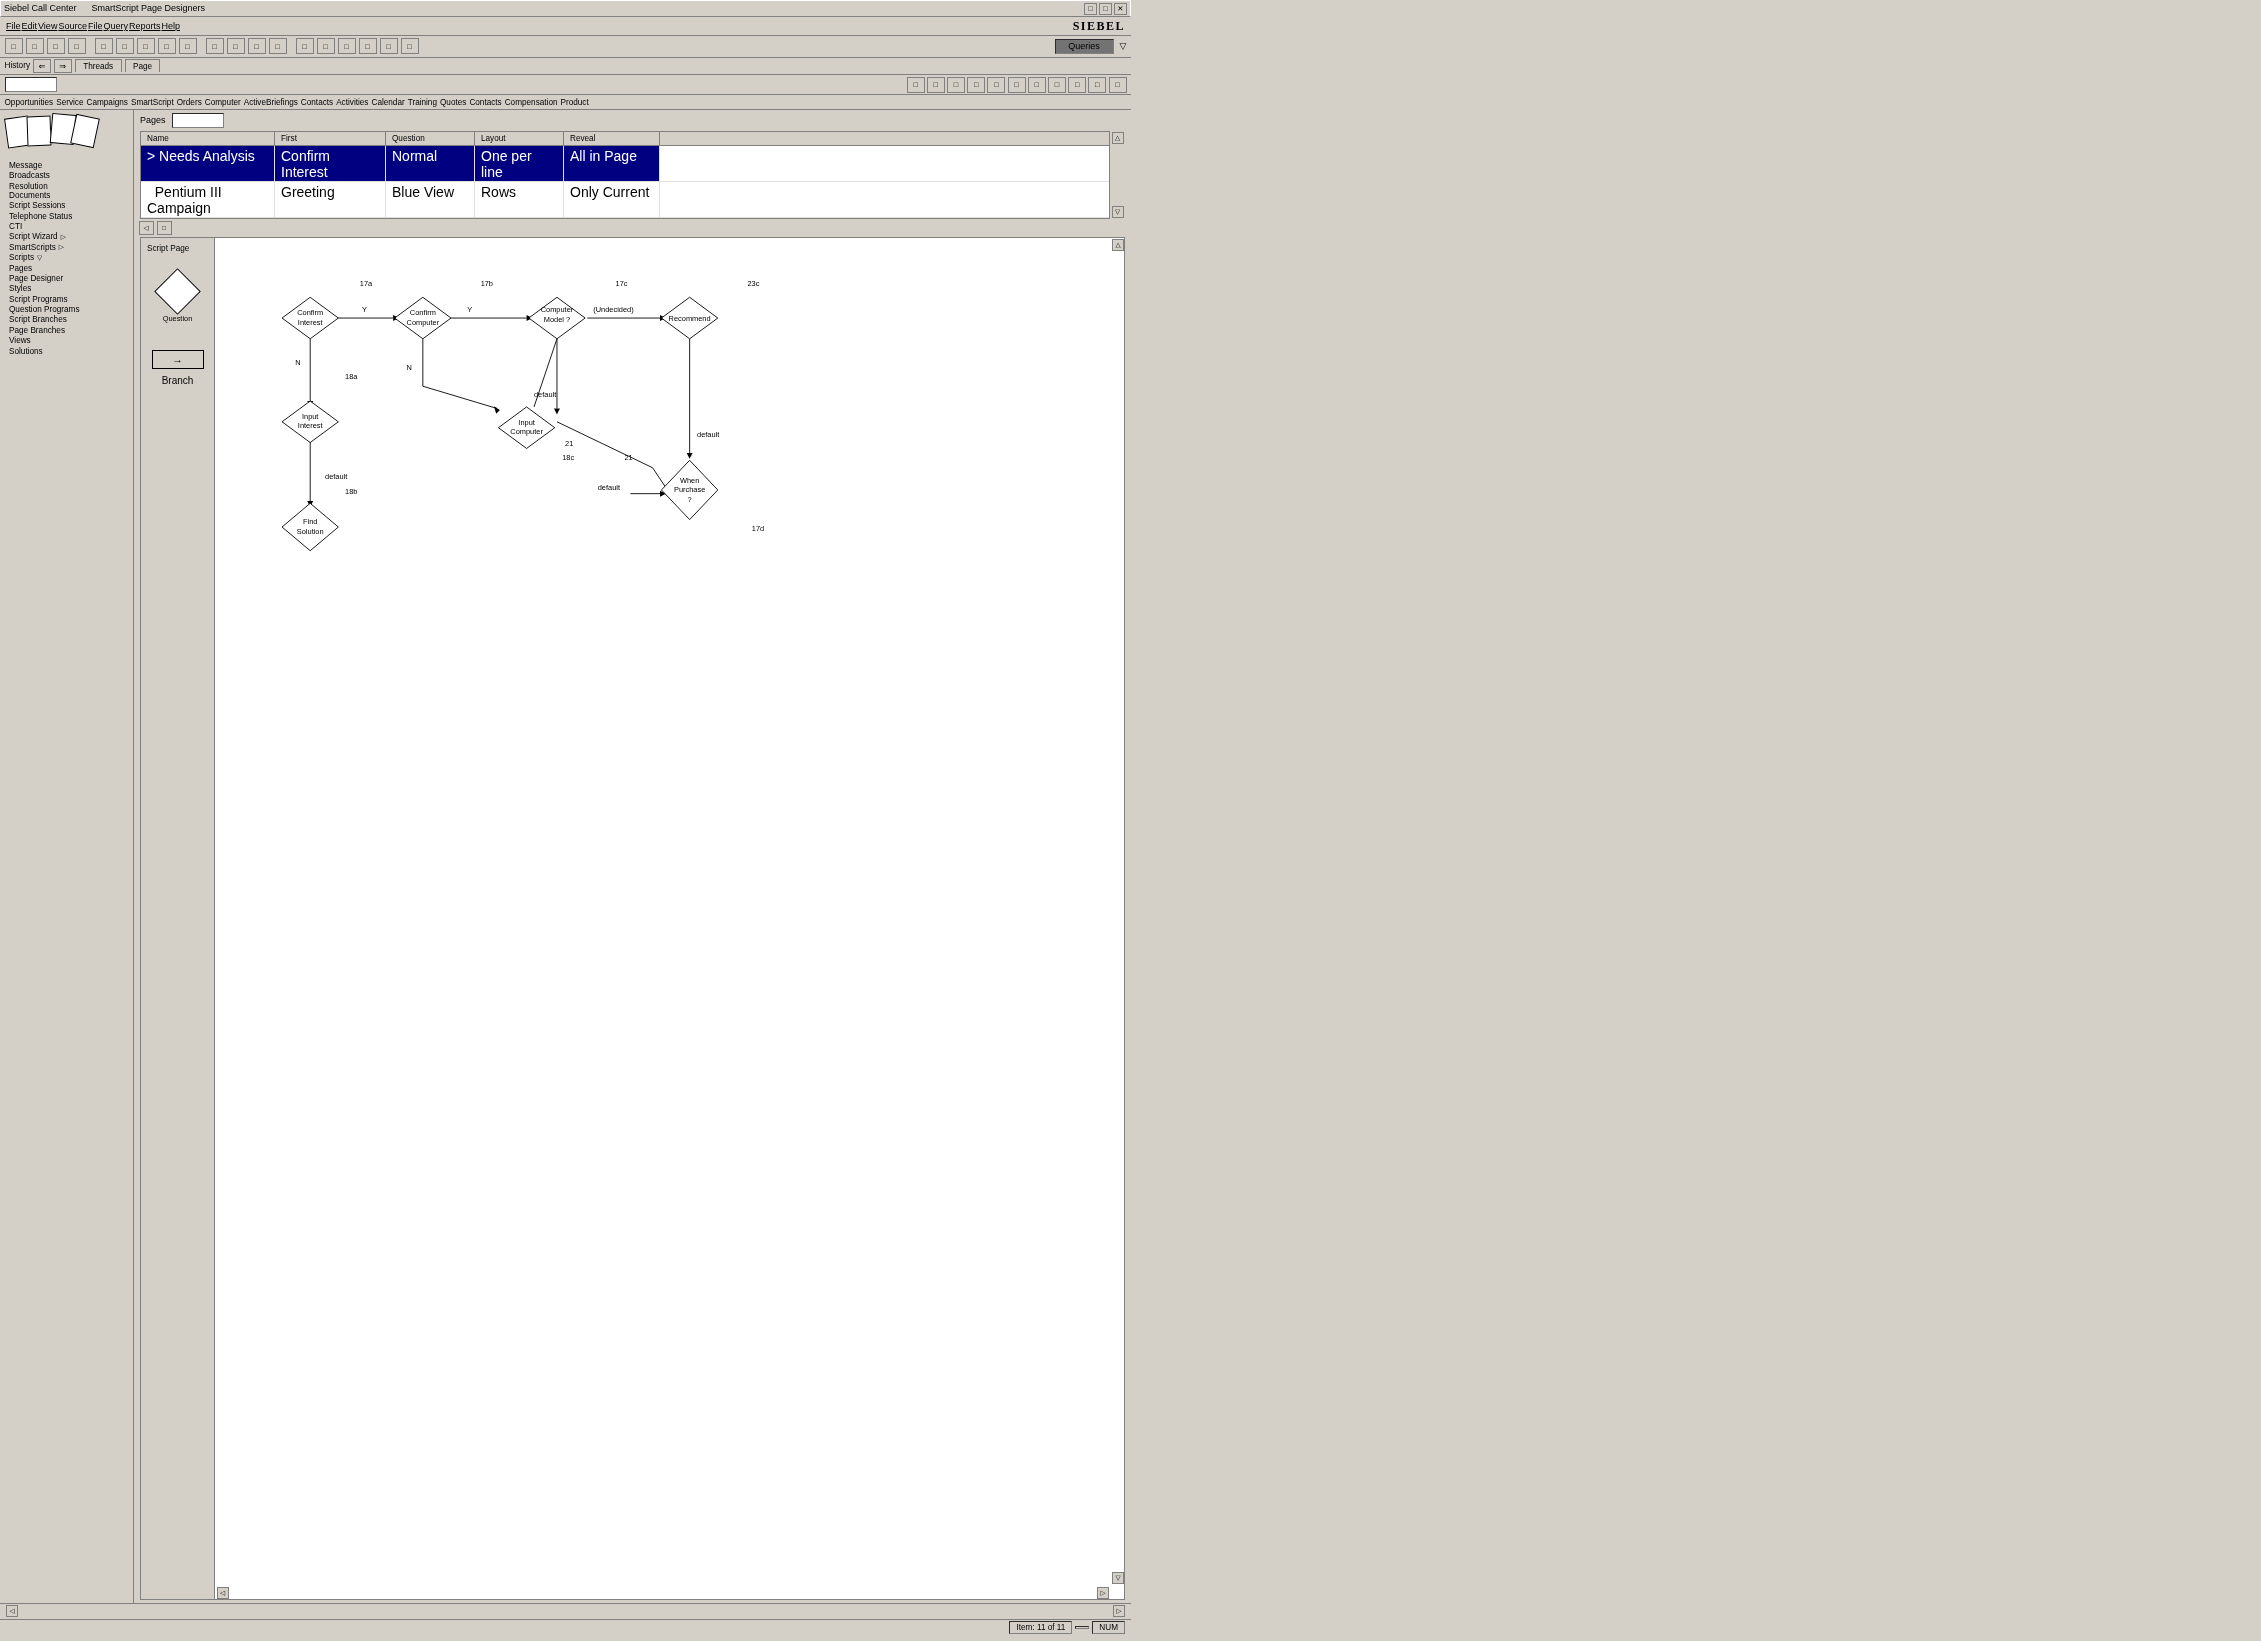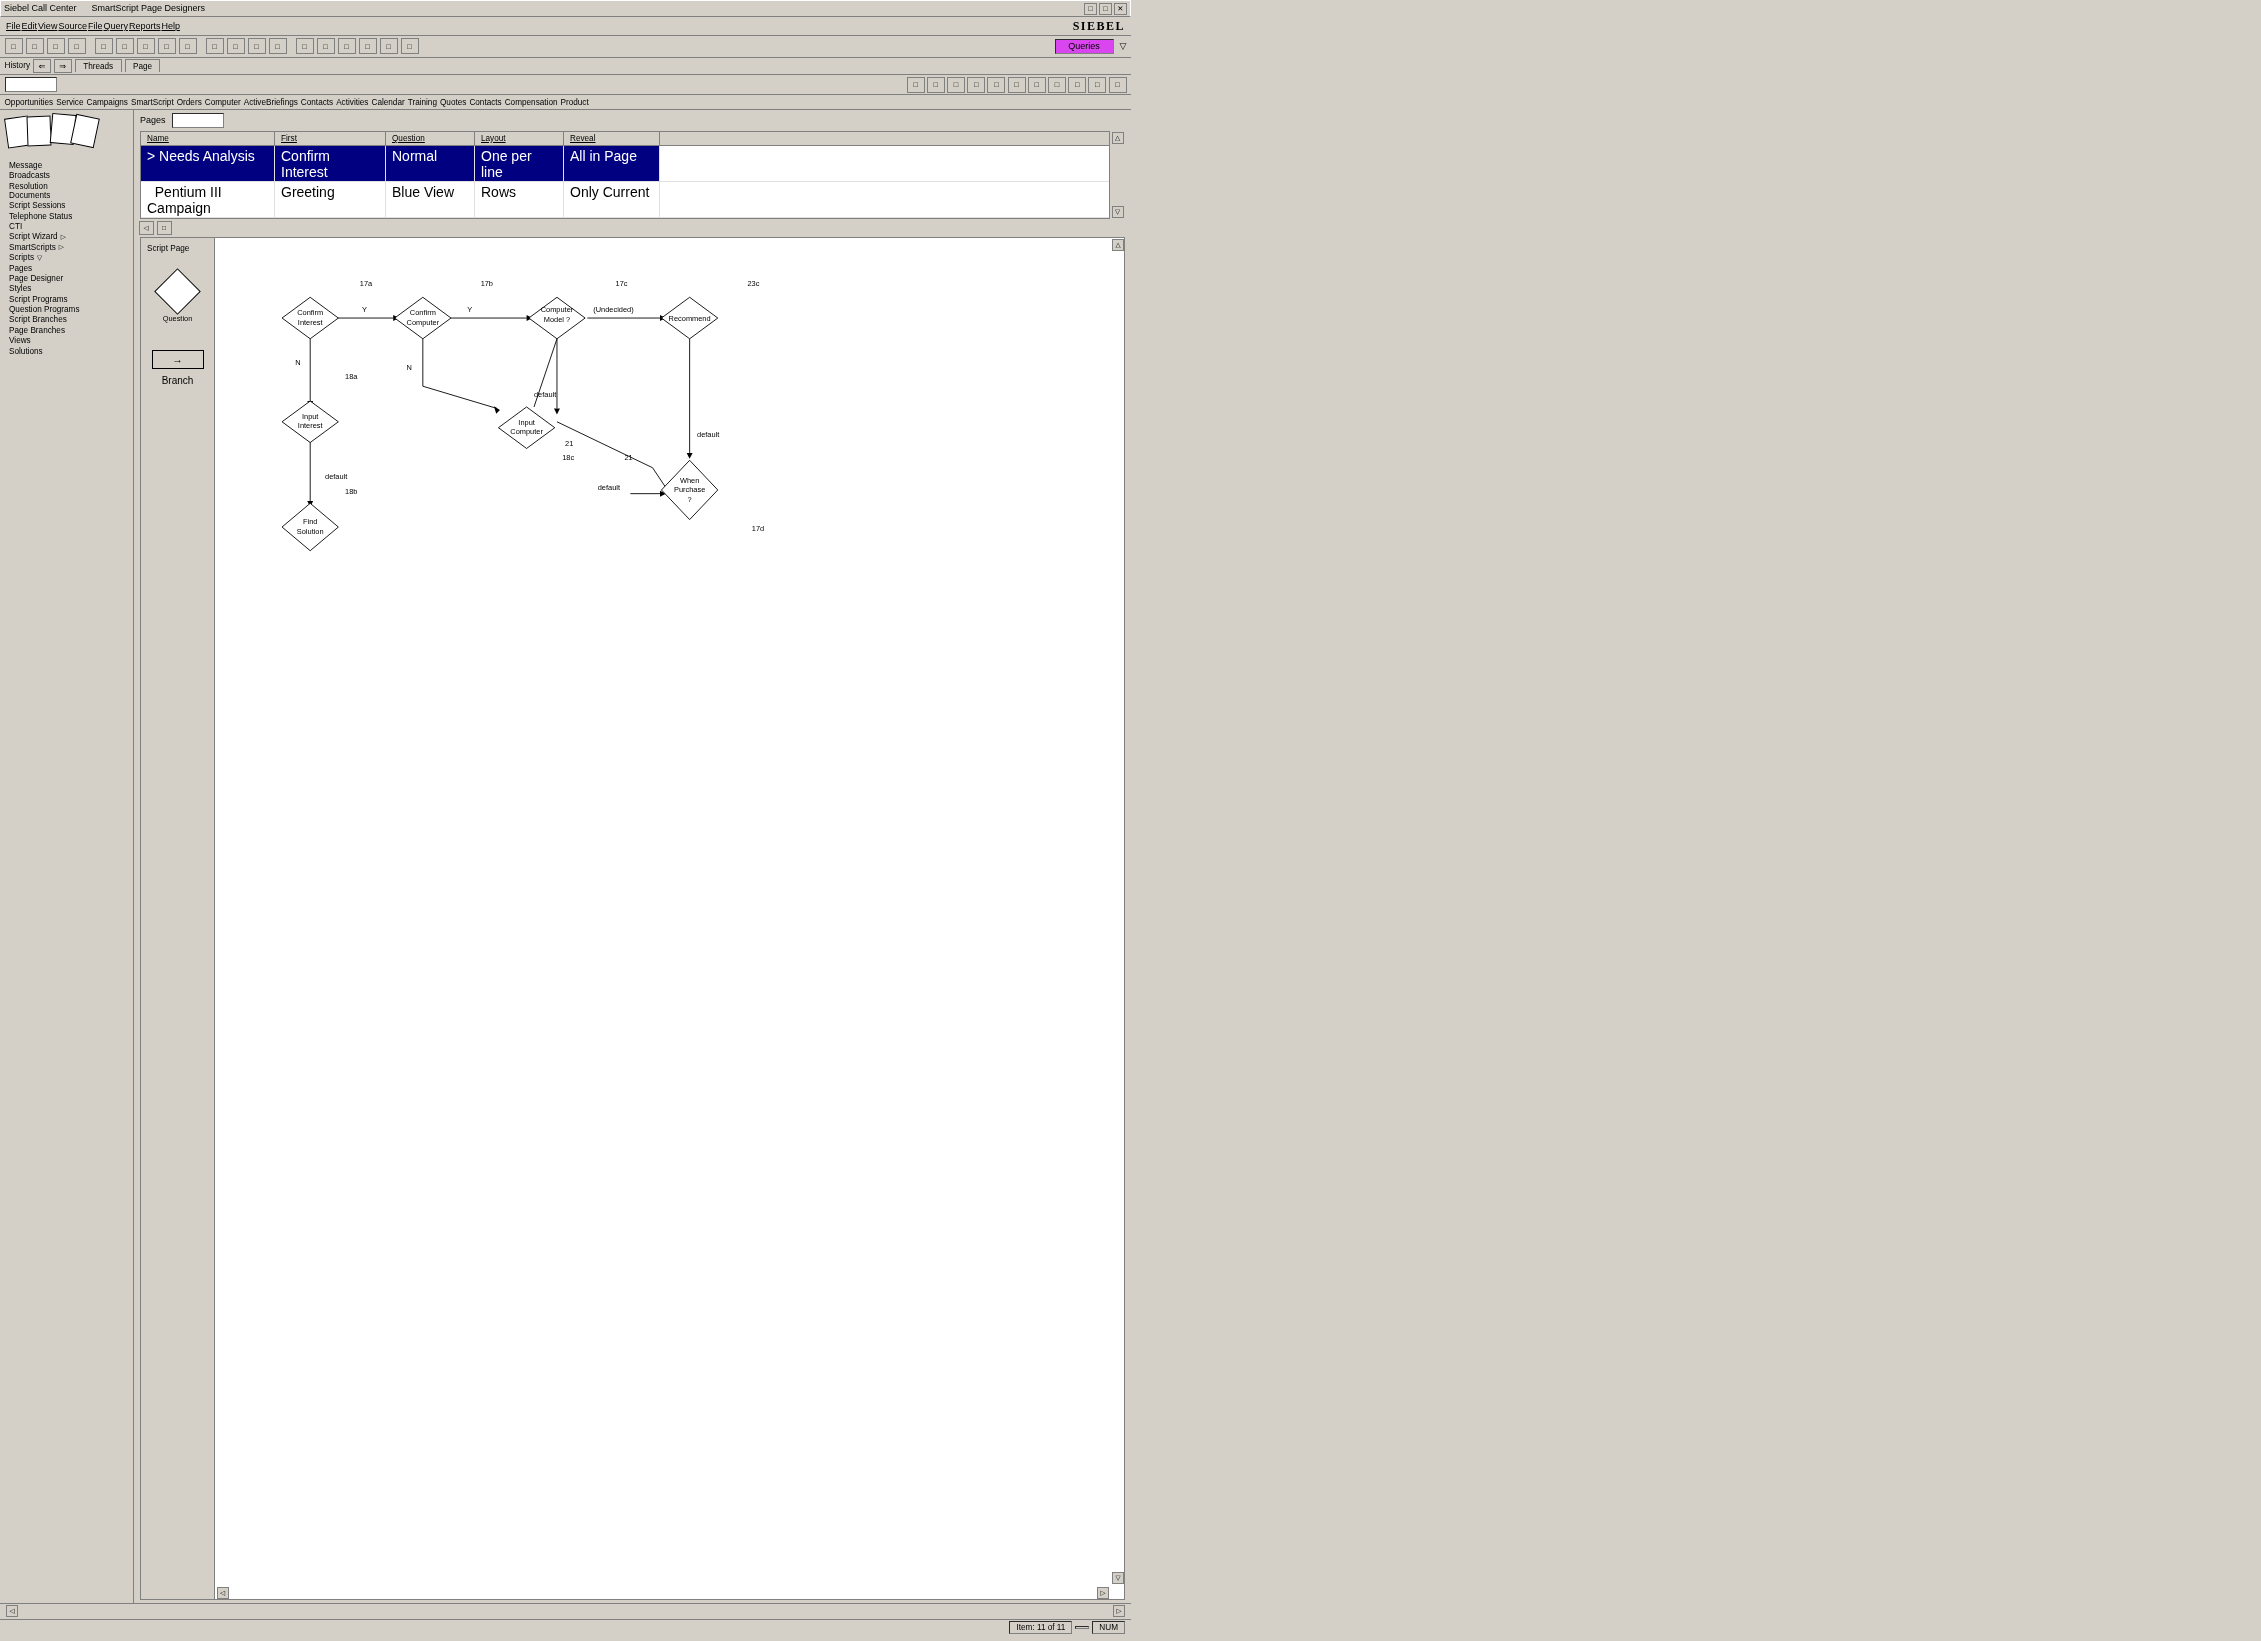--- a/index.html
+++ b/index.html
@@ -60,21 +60,21 @@
       border: 0.7px solid #808080;
       background: #d4d0c8;
       display: inline-flex; align-items: center; justify-content: center;
       cursor: pointer; font-size: 7.4px;
     }
     .toolbar-separator { width: 3px; }
     .queries-label {
       margin-left: auto;
       padding: 1.5px 6px;
       border: 0.7px inset #808080;
-      background: #d946ef;
+      background: #737373;
       min-width: 59px;
       text-align: center;
     }
     .nav-bar {
       background: #d4d0c8;
       border-bottom: 0.7px solid #808080;
       display: flex;
       align-items: center;
       padding: 1.5px 4.5px;
       gap: 3px;
@@ -152,21 +152,20 @@
       background: #fff;
       width: 52px;
       height: 15px;
       padding: 0.7px 2.2px;
     }
     .table-header {
       display: grid;
       grid-template-columns: 134px 111px 89px 89px 96px;
       background: #d4d0c8;
       border-bottom: 0.7px solid #808080;
-      text-decoration: underline;
     }
     .table-header-cell {
       padding: 2.2px 6px;
       border-right: 0.7px solid #808080;
       font-size: 8.2px;
       font-weight: normal;
     }
     .table-row {
       display: grid;
       grid-template-columns: 134px 111px 89px 89px 96px;

